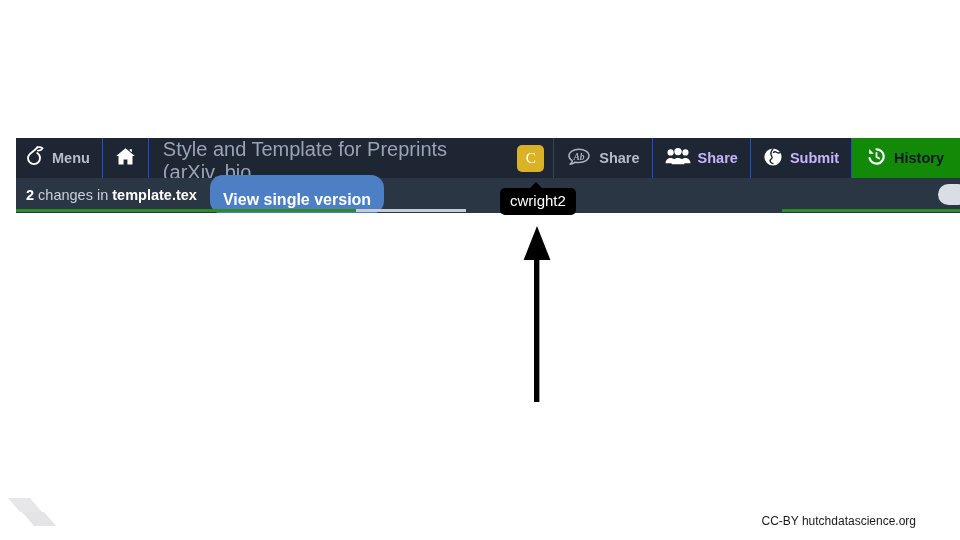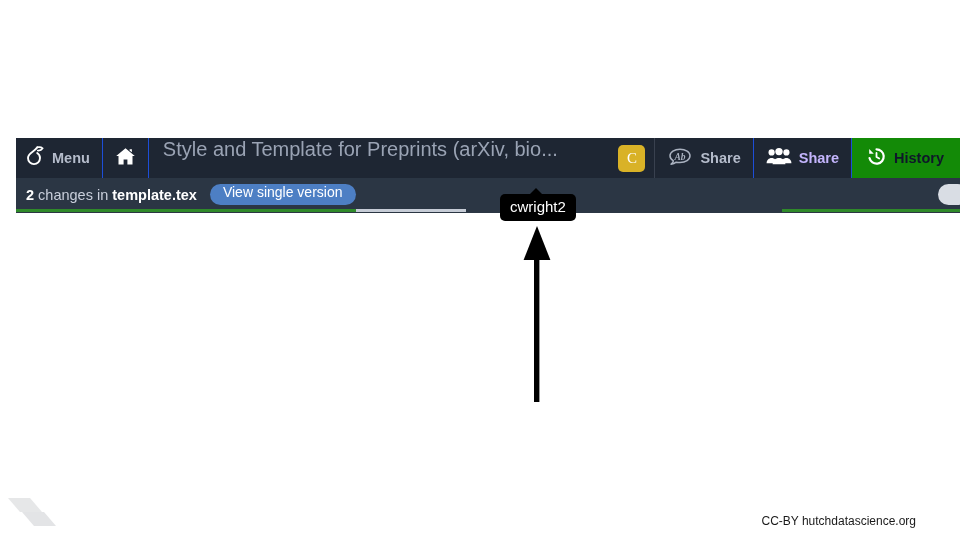--- a/index.html
+++ b/index.html
@@ -108,25 +108,25 @@
   #changes-text {
     color: #c9cfdb;
     font-size: 14.5px;
     margin-right: 13px;
     white-space: nowrap;
   }
   #changes-text b { color: #ffffff; font-weight: bold; }
   #view-single-version {
     background: #4d7fc4;
     color: #ffffff;
-    font-size: 14px;
-    font-weight: normal;
+    font-size: 16px;
+    font-weight: bold;
     border: none;
     border-radius: 13px;
-    padding: 0 13px 5px 13px;
+    padding: 16px 13px 5px 13px;
     font-family: "Liberation Sans", sans-serif;
     white-space: nowrap;
   }
   
   #right-pill {
     position: absolute;
     right: -8px;
     top: 6px;
     width: 30px;
     height: 21px;
@@ -157,21 +157,21 @@
     top: 71px;
     width: 110px;
     height: 3px;
     background: #c6ccd6;
   }
 
   
   #tooltip {
     position: absolute;
     left: 500px;
-    top: 194px;
+    top: 188px;
     background: #000000;
     color: #ffffff;
     font-size: 15px;
     border-radius: 5px;
     padding: 4px 10px 6px 10px;
     white-space: nowrap;
     font-family: "Liberation Sans", sans-serif;
   }
   #tooltip-arrow {
     position: absolute;
@@ -261,20 +261,30 @@
           <circle cx="20.4" cy="5.4" r="3.1" fill="#ffffff"></circle>
           <circle cx="13" cy="4.6" r="3.7" fill="#ffffff"></circle>
           <path d="M.6 16.3c0-3 2.2-5.2 5-5.2s5 2.2 5 5.2z" fill="#ffffff"></path>
           <path d="M15.4 16.3c0-3 2.2-5.2 5-5.2s5 2.2 5 5.2z" fill="#ffffff"></path>
           <path d="M6.6 17.2c0-3.6 2.8-6.3 6.4-6.3s6.4 2.7 6.4 6.3z" fill="#ffffff"></path>
         </svg>
       </span>
       <span class="tb-label-white">Share</span>
     </div>
 
+    <div class="tb-item">
+      <span>
+        <svg width="20" height="20" viewBox="0 0 20 20" aria-hidden="true">
+          <circle cx="10" cy="10" r="8.6" fill="#ffffff"></circle>
+          <path d="M10 1.8c-2 2.3-2.5 5.6-1.2 7.6.6 1 .3 2-.6 2.6-1 .7-1.3 2-.6 3 .5.8 1.4 1.4 2.4 1.6" fill="none" stroke="#1e2633" stroke-width="1.4" stroke-linecap="round"></path>
+          <path d="M16.9 5.6c-1.3.6-2.8.4-3.8-.5-.8-.7-2-.5-2.6.4" fill="none" stroke="#1e2633" stroke-width="1.4" stroke-linecap="round"></path>
+        </svg>
+      </span>
+      <span class="tb-label-white">Submit</span>
+    </div>
 
     <div class="tb-item history">
       <span>
         <svg width="21" height="21" viewBox="0 0 21 21" aria-hidden="true">
           <path d="M10.5 3.3a7.2 7.2 0 1 1-7 8.8" fill="none" stroke="#ffffff" stroke-width="2.2" stroke-linecap="round"></path>
           <path d="M3.2 3.1v4.6h4.6z" fill="#ffffff"></path>
           <path d="M10.5 7v4l2.7 1.6" fill="none" stroke="#ffffff" stroke-width="1.8" stroke-linecap="round" stroke-linejoin="round"></path>
         </svg>
       </span>
       <span>History</span>

